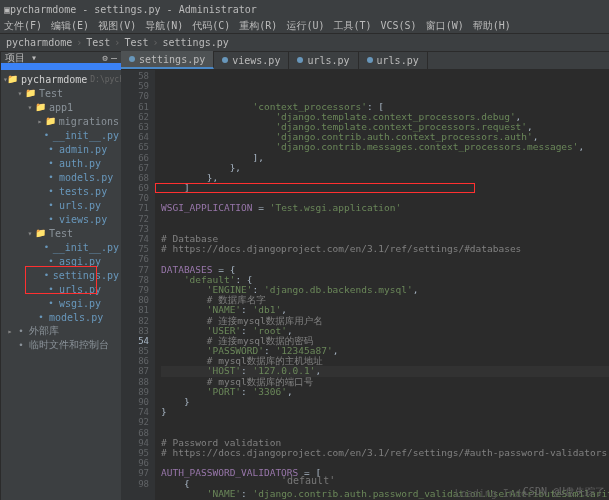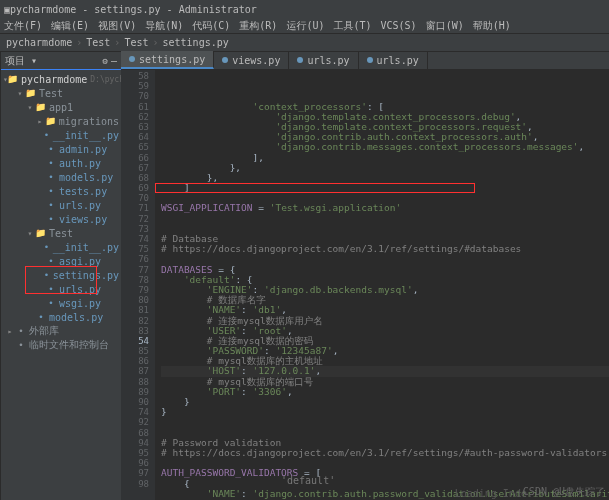--- a/index.html
+++ b/index.html
@@ -6,21 +6,21 @@
 body{background:#2b2b2b;color:#a9b7c6;font-size:11px;width:609px;height:500px;overflow:hidden}
 .title-bar{height:18px;background:#3c3f41;display:flex;align-items:center;padding:0 4px;font-size:10px;color:#bbb}
 .title-center{flex:1;text-align:left}
 .menu-bar{height:16px;background:#3c3f41;display:flex;align-items:center;padding:0 4px;gap:9px;font-size:10px;color:#bbb;border-bottom:1px solid #2b2b2b}
 .menu-bar span[data-interactable="true"]{cursor:default}
 .breadcrumb{height:18px;background:#3c3f41;display:flex;align-items:center;padding:0 6px;gap:4px;font-size:10px;color:#bbb;border-bottom:1px solid #2b2b2b}
 .bc-sep{color:#666}
 .main{display:flex;height:448px}
 .leftbar{width:16px;background:#3c3f41;border-right:1px solid #2b2b2b}
 .sidebar{width:120px;background:#3c3f41;display:flex;flex-direction:column}
-.sb-head{height:18px;display:flex;align-items:center;padding:0 4px;font-size:10px;color:#bbb;border-bottom:1px solid #3b82f6;gap:3px}
+.sb-head{height:18px;display:flex;align-items:center;padding:0 4px;font-size:10px;color:#bbb;border-bottom:7px solid #3b82f6;gap:3px}
 .sb-tree{flex:1;padding:2px 0;font-size:10px;overflow:hidden}
 .tn{display:flex;align-items:center;height:14px;padding-right:2px;white-space:nowrap;color:#bbb}
 .tn .ic{width:10px;text-align:center;font-size:8px;color:#888}
 .tn .fic{width:12px;text-align:center;font-size:9px;margin-right:2px}
 .fdir{color:#8a9299}
 .fpy{color:#6897bb}
 .redbox{position:absolute;border:1.5px solid #ff3030;pointer-events:none}
 .editor-area{flex:1;display:flex;flex-direction:column;background:#2b2b2b;position:relative}
 .tabs{height:18px;background:#3c3f41;display:flex;align-items:flex-end;border-bottom:1px solid #2b2b2b}
 .tab{height:18px;padding:0 8px;display:flex;align-items:center;gap:4px;font-size:10px;color:#bbb;border-right:1px solid #2b2b2b}

